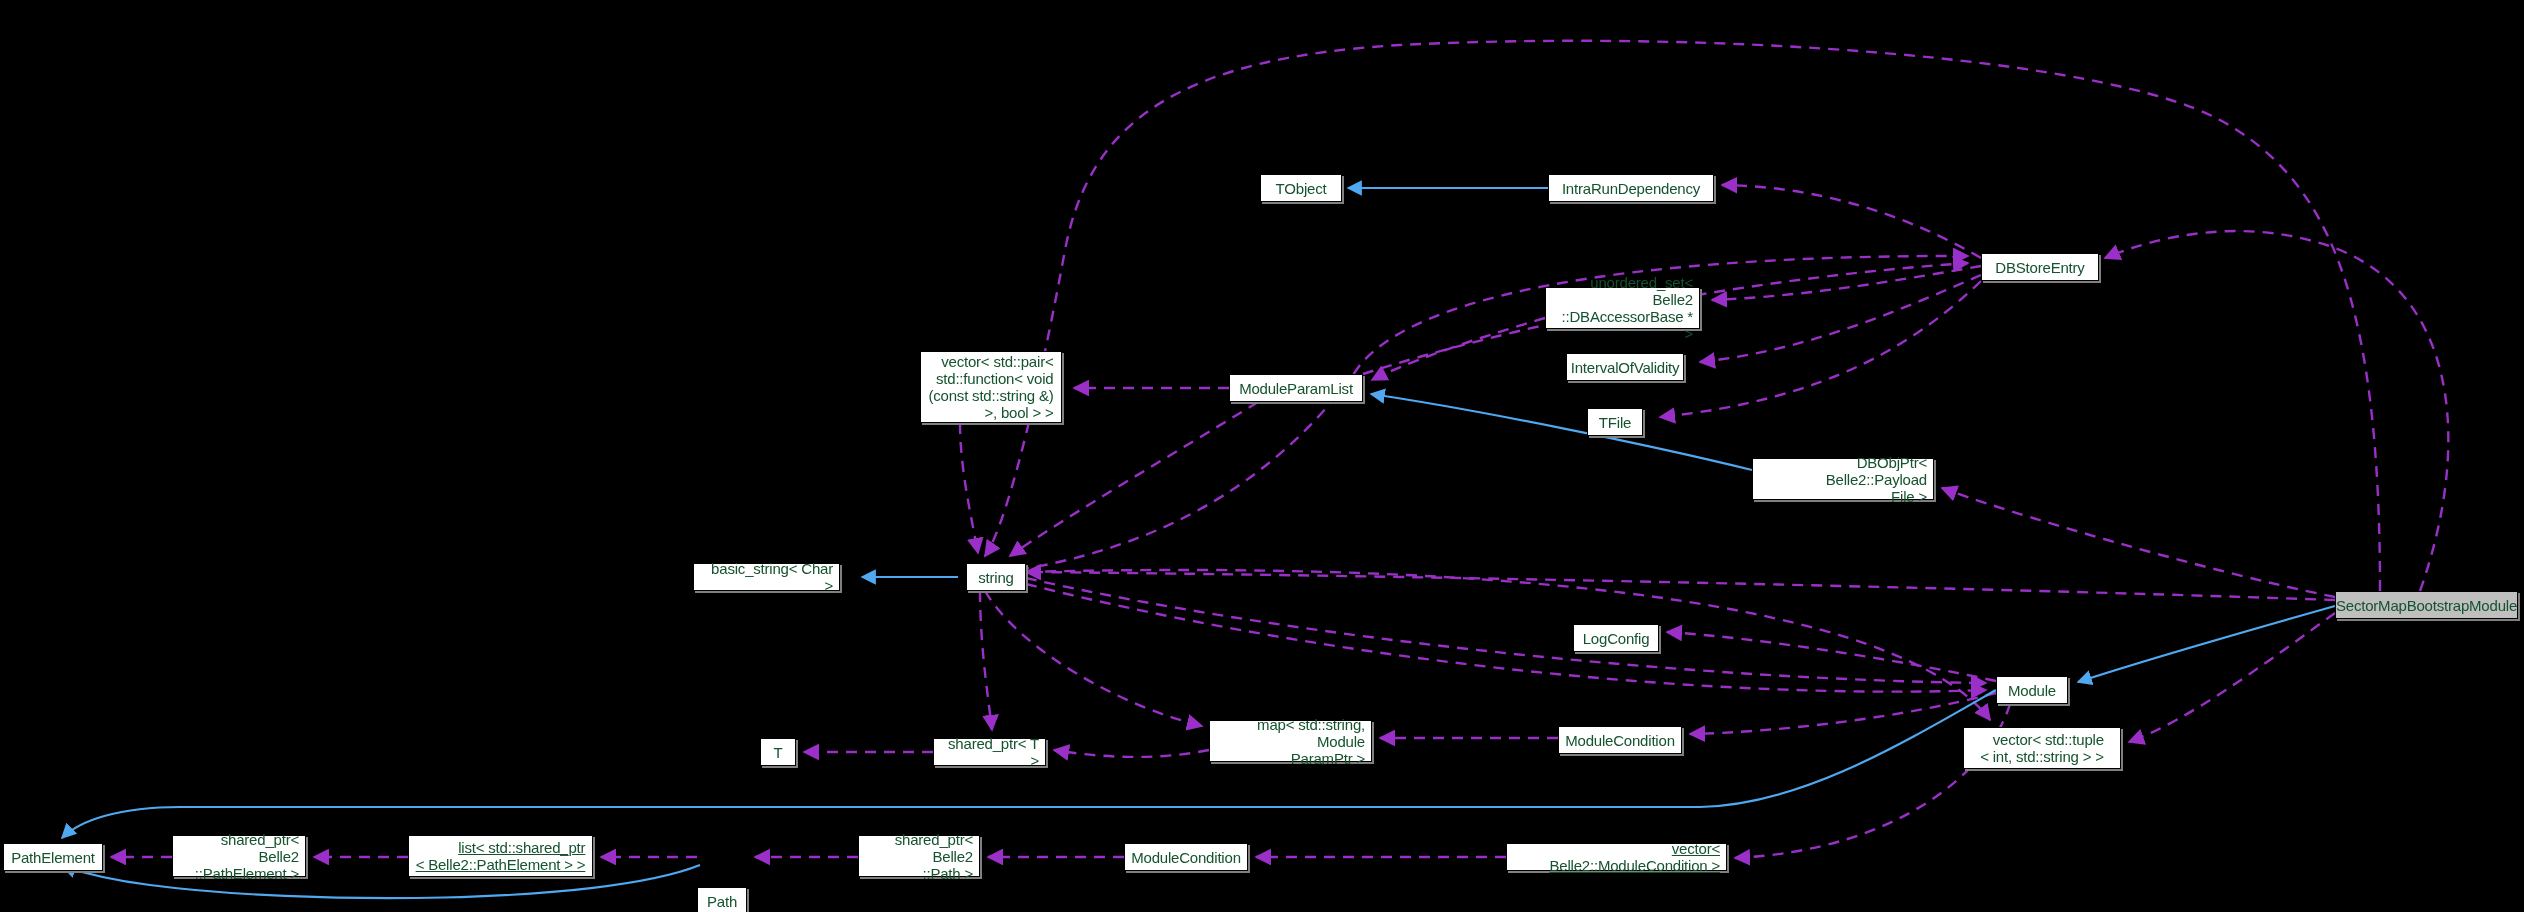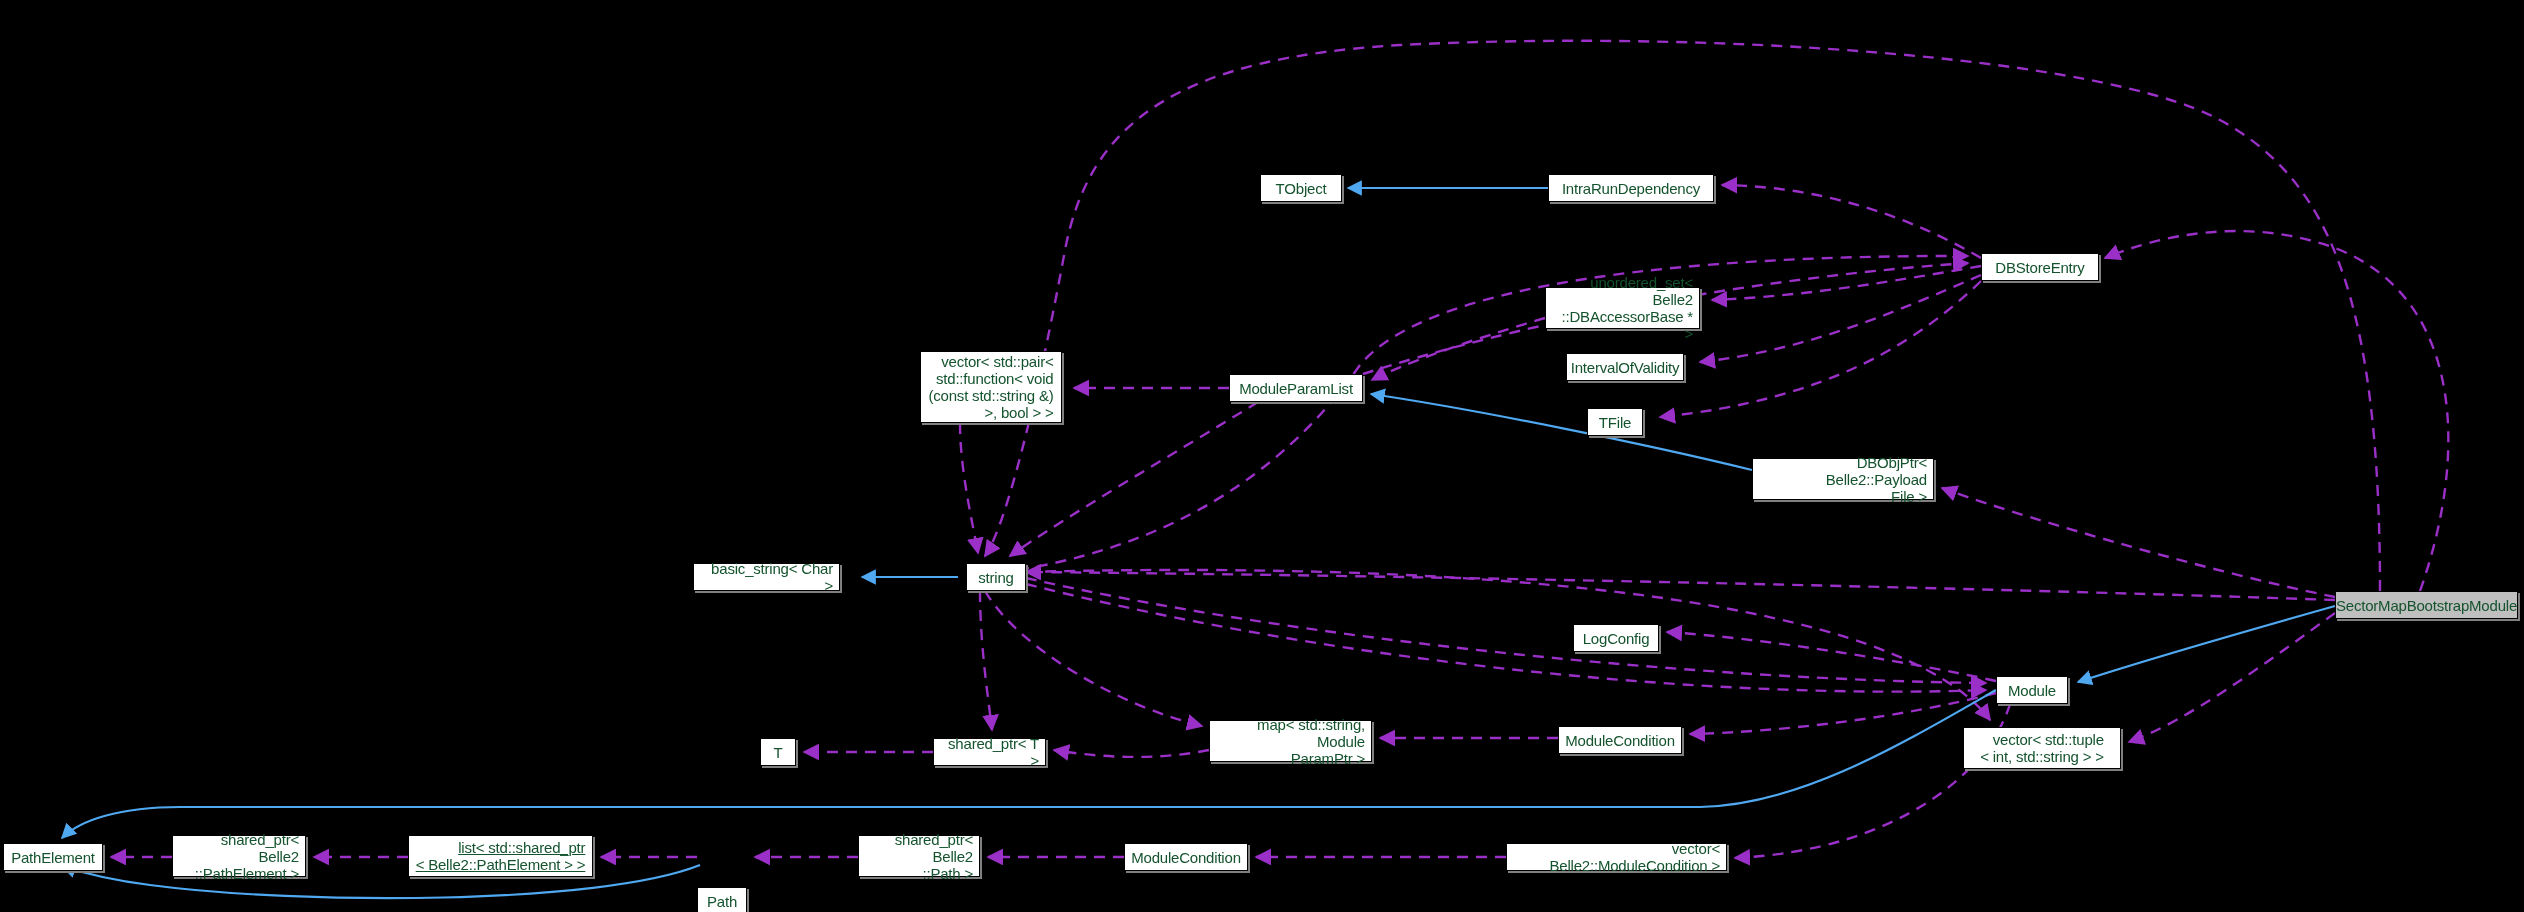--- a/index.html
+++ b/index.html
@@ -108,15 +108,15 @@
 &lt; int, std::string &gt; &gt;</div>
       <div class="node" style="left: 3px; top: 843px; width: 100px; height: 28px;">PathElement</div>
       <div class="node" style="left: 172px; top: 835px; width: 134px; height: 42px;">shared_ptr&lt; Belle2
 ::PathElement &gt;</div>
       <div class="node" style="left: 408px; top: 835px; width: 185px; height: 42px; text-decoration: underline;">list&lt; std::shared_ptr
 &lt; Belle2::PathElement &gt; &gt;</div>
       <div class="node" style="left: 697px; top: 843px; width: 50px; height: 28px; margin-top: 44px;">Path</div>
       <div class="node" style="left: 858px; top: 835px; width: 122px; height: 42px;">shared_ptr&lt; Belle2
 ::Path &gt;</div>
       <div class="node" style="left: 1124px; top: 843px; width: 124px; height: 28px;">ModuleCondition</div>
-      <div class="node" style="left: 1506px; top: 843px; width: 221px; height: 28px;">vector&lt; Belle2::ModuleCondition &gt;</div>
+      <div class="node" style="left: 1506px; top: 843px; width: 221px; height: 28px; text-decoration: underline;">vector&lt; Belle2::ModuleCondition &gt;</div>
     </div>
 </div>
 
 </body></html>

